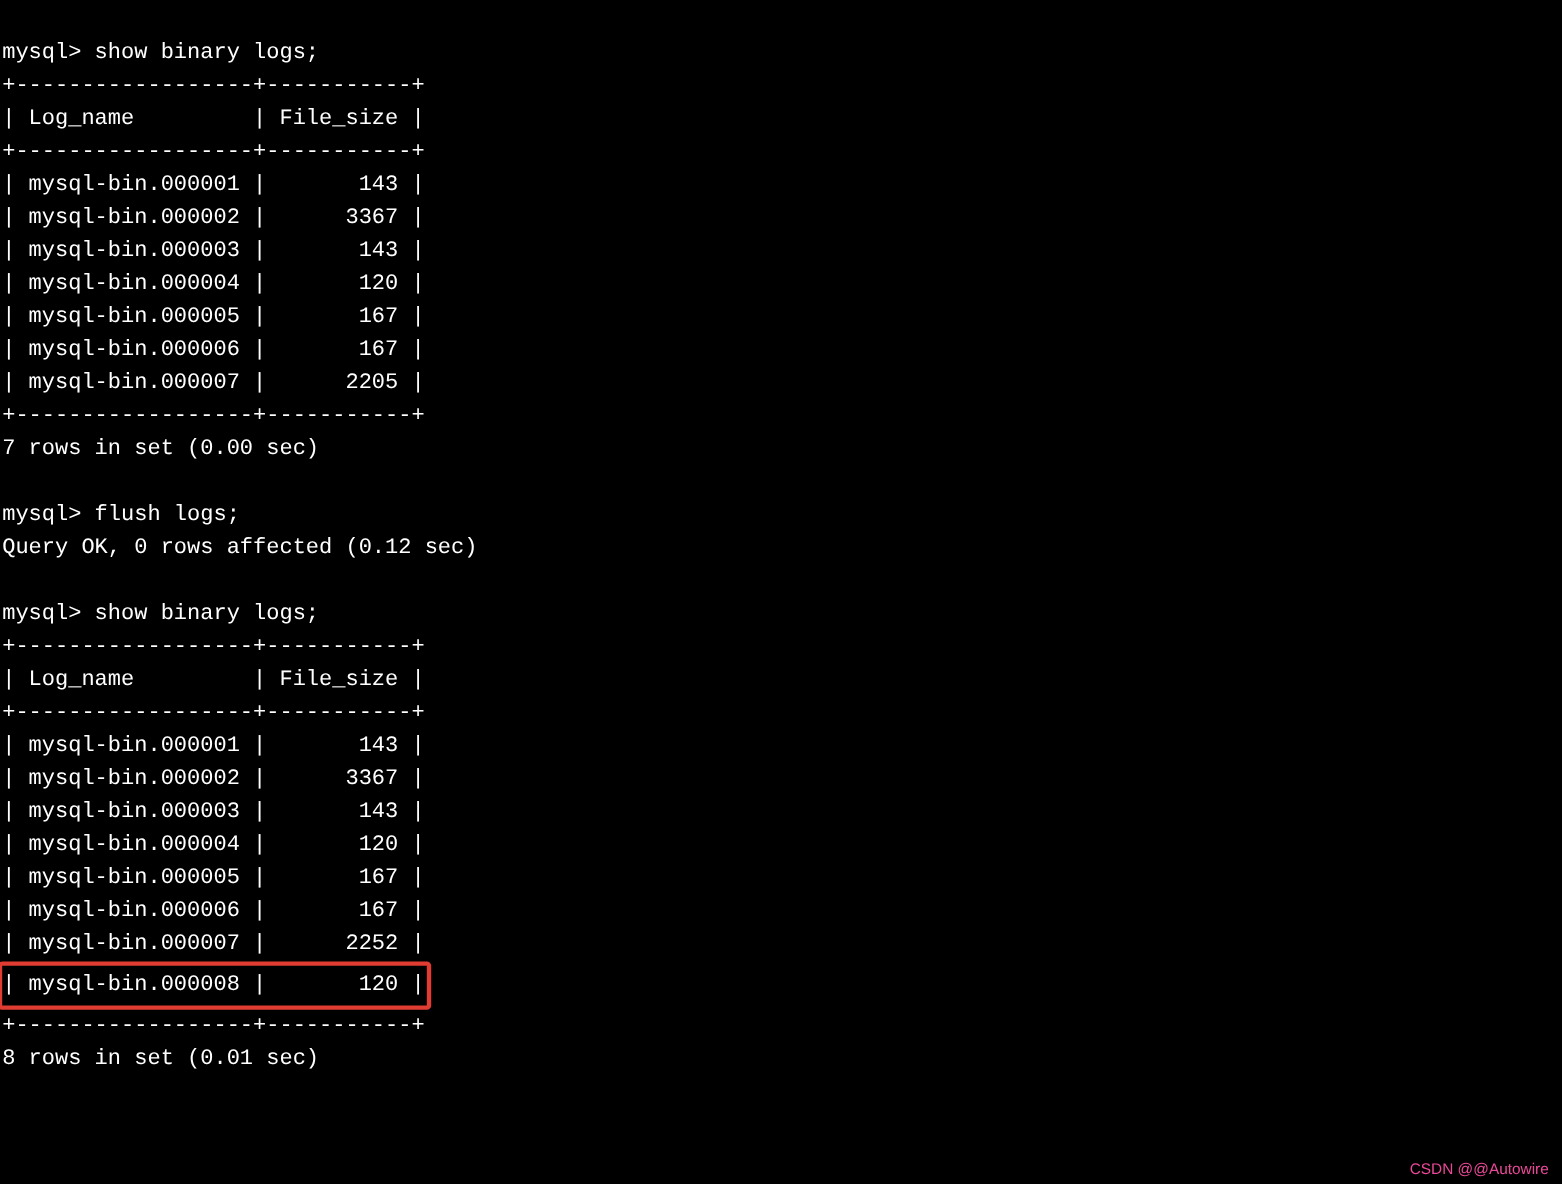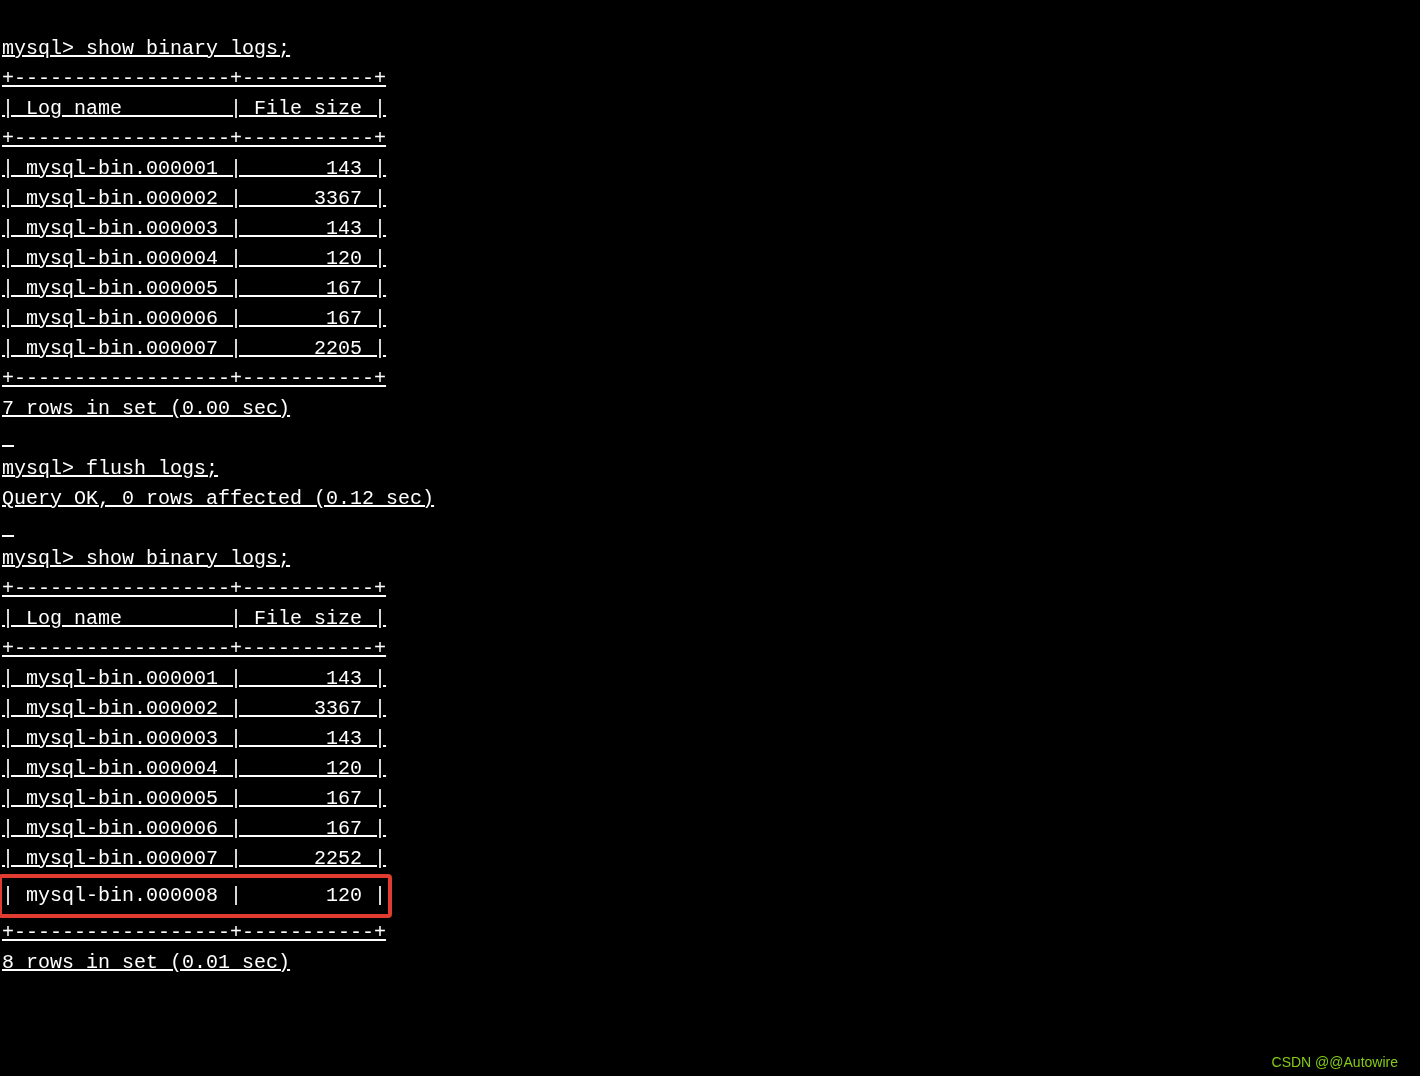--- a/index.html
+++ b/index.html
@@ -10,37 +10,36 @@
     font-family: "Menlo", "Consolas", "Courier New", monospace;
     font-size: 20px;
     line-height: 30px;
     width: 1420px;
     height: 1076px;
     overflow: hidden;
   }
   .terminal {
     white-space: pre;
     padding: 4px 0 0 2px;
-    text-decoration: underline;
   }
   .row { white-space: pre; }
   .highlight-row {
     display: inline-block;
     border: 4px solid #e03c31;
     border-radius: 4px;
     padding: 0 2px 0 0;
     margin-left: -4px;
     line-height: 36px;
   }
   .watermark {
     position: absolute;
-    right: 22px;
+    right: 12px;
     bottom: 6px;
     font-size: 14px;
-    color: #84cc16;
+    color: #ec4899;
     font-family: Arial, sans-serif;
     line-height: 16px;
   }
 </style>
 </head>
 <body>
 
 <div class="terminal">
 <span class="row"><span>mysql&gt; </span><span>show binary logs;</span></span>
 <span class="row">+------------------+-----------+</span>

